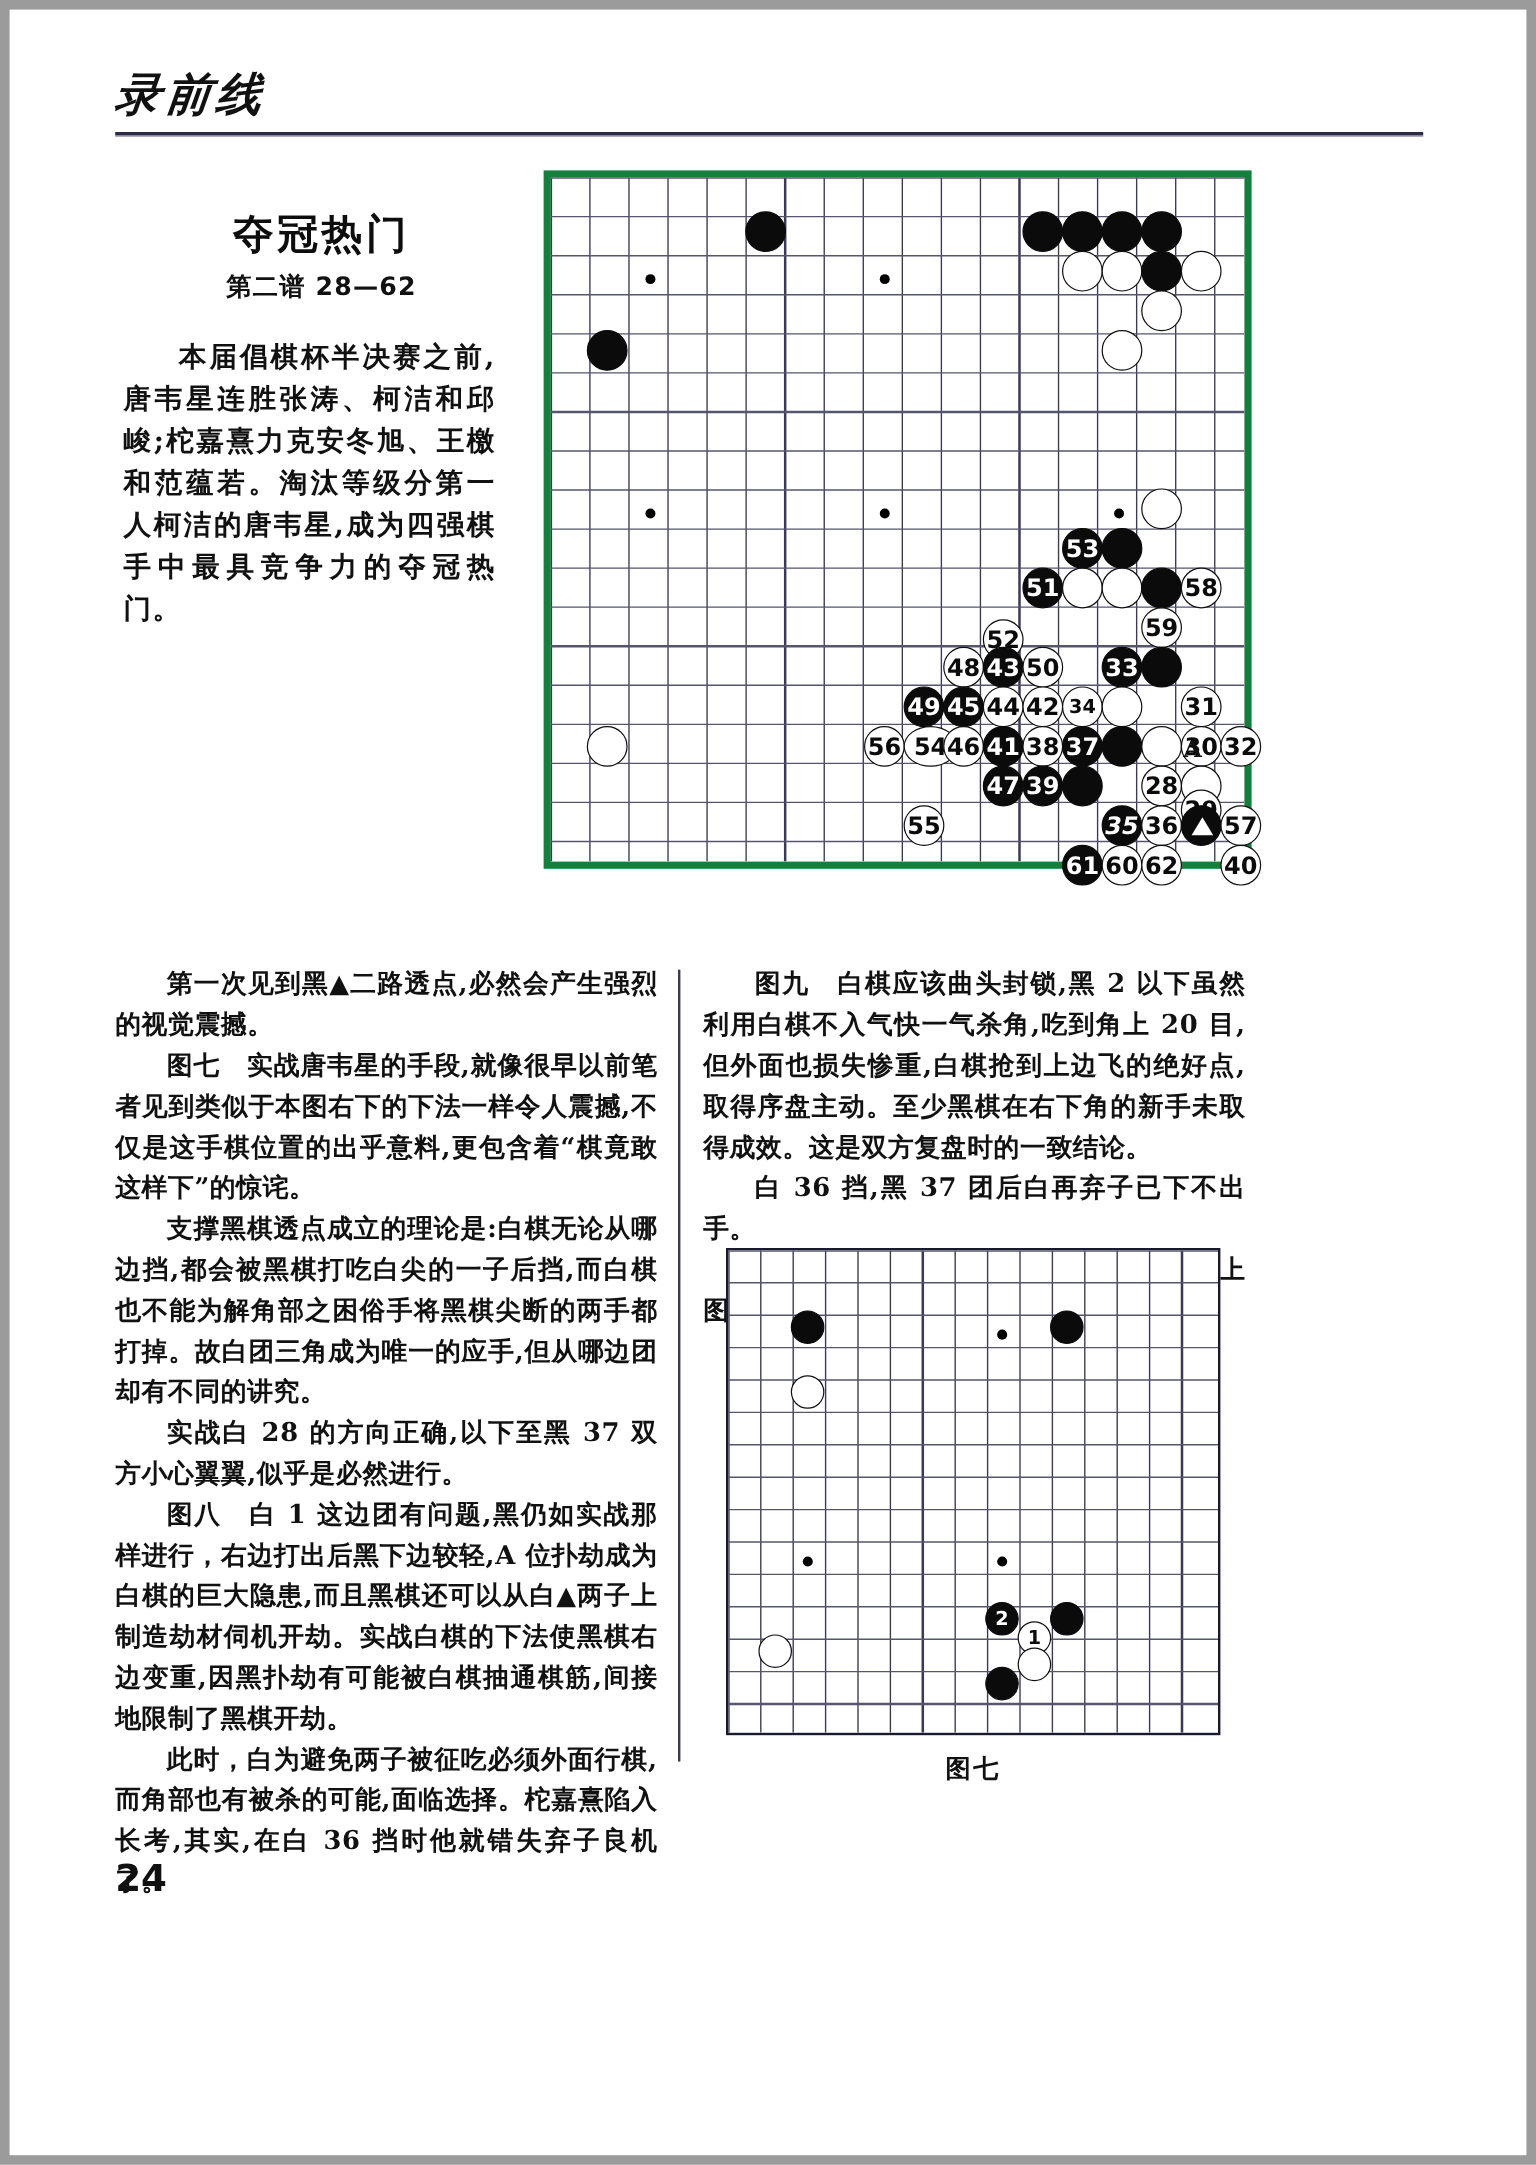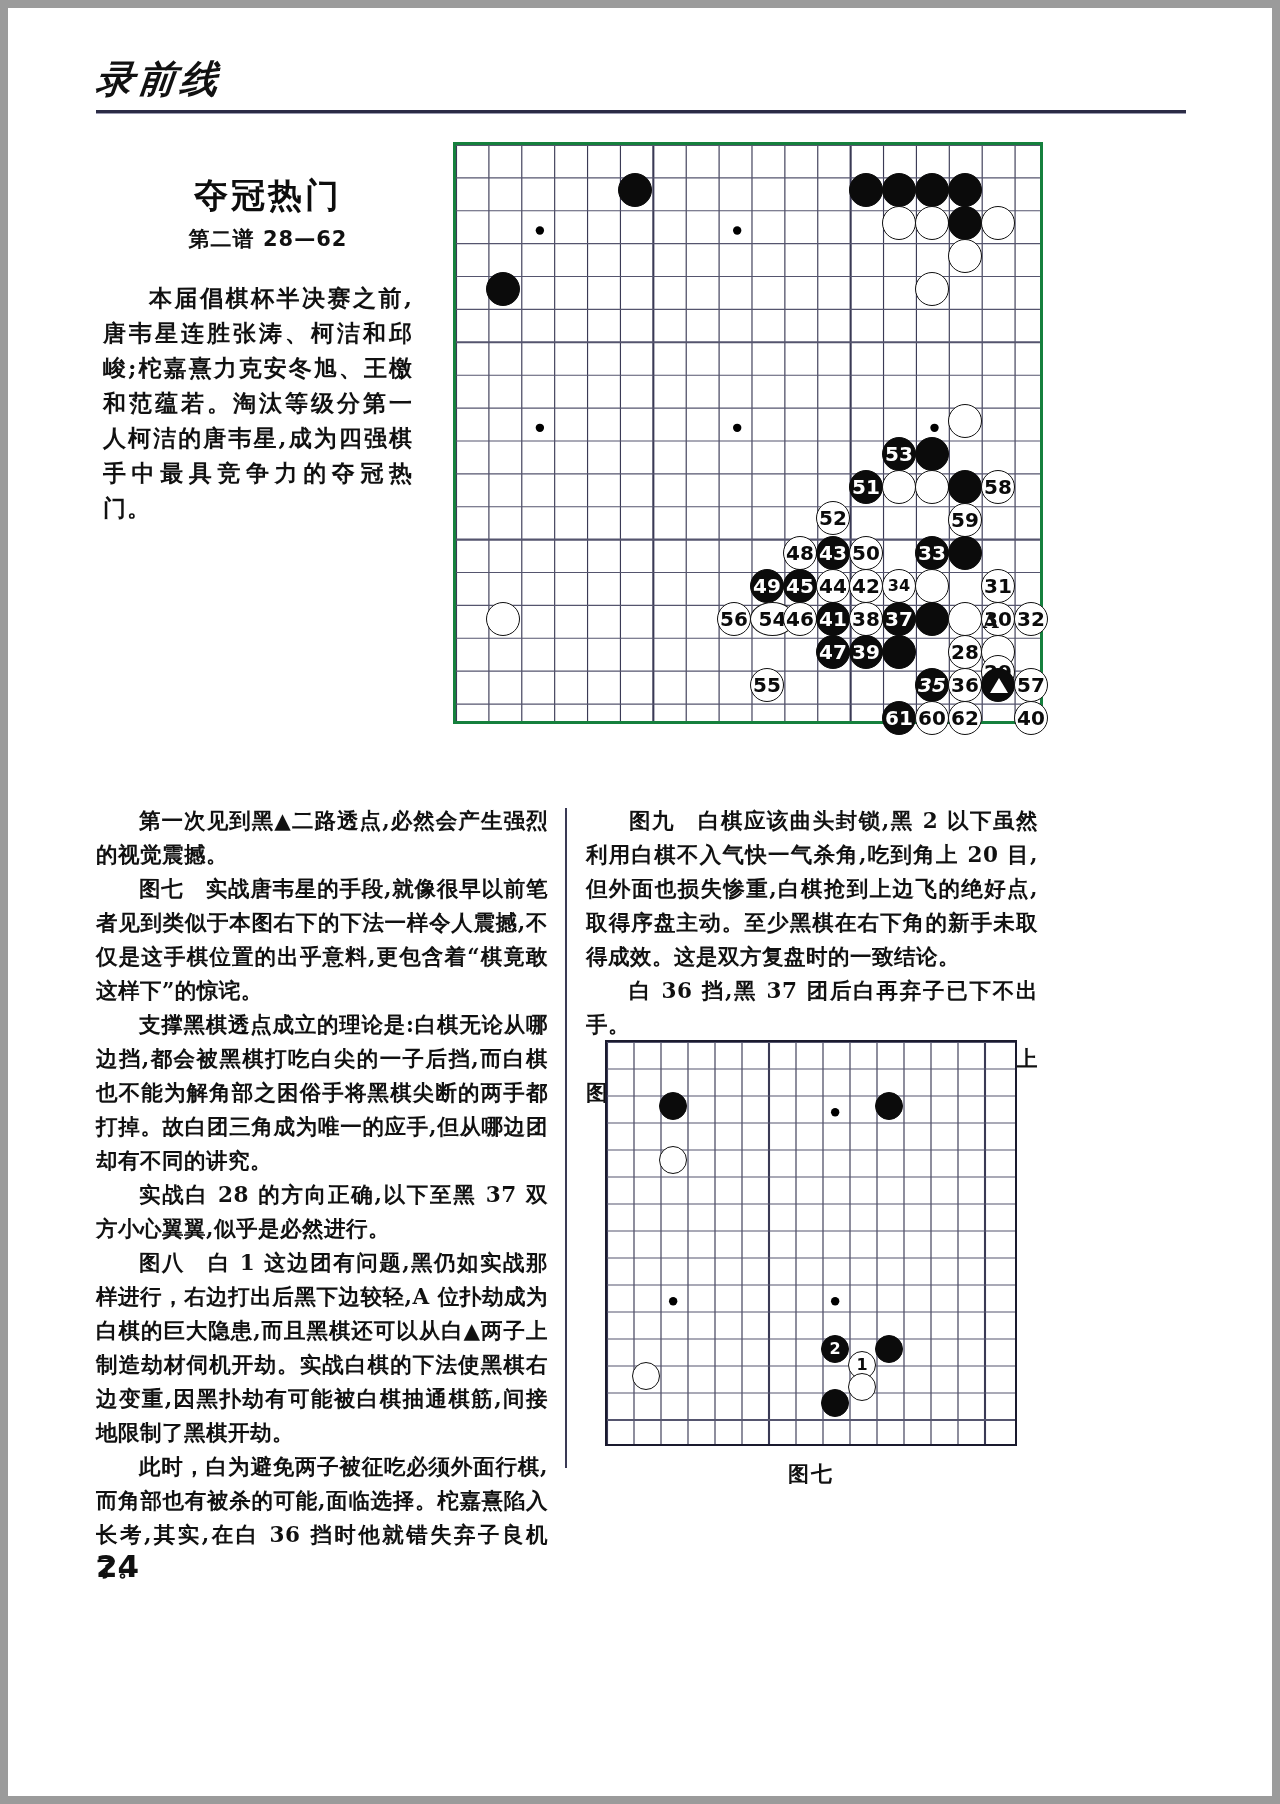--- a/index.html
+++ b/index.html
@@ -61,21 +61,21 @@
     color:#111;
     font-weight:600;
   }
   .intro-body p{margin:0;text-indent:2em;}
 
   
   .board-main{
     position:absolute;left:445px;top:134px;
     width:590px;height:582px;
     background:#fff;
-    border:3px solid #15803d;
+    border:6px solid #15803d;
     box-sizing:border-box;
   }
   .grid-lines{position:absolute;left:0;top:0;width:100%;height:100%;}
   .stone{
     position:absolute;
     border-radius:50%;
     box-sizing:border-box;
     display:flex;align-items:center;justify-content:center;
     font-family:"DejaVu Sans","Liberation Sans",sans-serif;
     font-weight:700;
@@ -215,21 +215,21 @@
         <div class="stone w" style="left: 492px; top: 94px; width: 34px; height: 34px; font-size: 20px;"></div>
         <div class="stone w" style="left: 459px; top: 127px; width: 34px; height: 34px; font-size: 20px;"></div>
         <div class="stone w" style="left: 492px; top: 259px; width: 34px; height: 34px; font-size: 20px;"></div>
         <div class="stone b" style="left: 426px; top: 292px; width: 34px; height: 34px; font-size: 20px;">53</div>
         <div class="stone b" style="left: 459px; top: 292px; width: 34px; height: 34px; font-size: 20px;"></div>
         <div class="stone b" style="left: 393px; top: 325px; width: 34px; height: 34px; font-size: 20px;">51</div>
         <div class="stone w" style="left: 426px; top: 325px; width: 34px; height: 34px; font-size: 20px;"></div>
         <div class="stone w" style="left: 459px; top: 325px; width: 34px; height: 34px; font-size: 20px;"></div>
         <div class="stone b" style="left: 492px; top: 325px; width: 34px; height: 34px; font-size: 20px;"></div>
         <div class="stone w" style="left: 525px; top: 325px; width: 34px; height: 34px; font-size: 20px;">58</div>
-        <div class="stone w" style="left: 360px; top: 356px; width: 34px; height: 34px; font-size: 20px;">52</div>
+        <div class="stone w" style="left: 360px; top: 368px; width: 34px; height: 34px; font-size: 20px;">52</div>
         <div class="stone w" style="left: 492px; top: 358px; width: 34px; height: 34px; font-size: 20px;">59</div>
         <div class="stone w" style="left: 327px; top: 391px; width: 34px; height: 34px; font-size: 20px;">48</div>
         <div class="stone b" style="left: 360px; top: 391px; width: 34px; height: 34px; font-size: 20px;">43</div>
         <div class="stone w" style="left: 393px; top: 391px; width: 34px; height: 34px; font-size: 20px;">50</div>
         <div class="stone b" style="left: 459px; top: 391px; width: 34px; height: 34px; font-size: 20px;">33</div>
         <div class="stone b" style="left: 492px; top: 391px; width: 34px; height: 34px; font-size: 20px;"></div>
         <div class="stone b" style="left: 294px; top: 424px; width: 34px; height: 34px; font-size: 20px;">49</div>
         <div class="stone b" style="left: 327px; top: 424px; width: 34px; height: 34px; font-size: 20px;">45</div>
         <div class="stone w" style="left: 360px; top: 424px; width: 34px; height: 34px; font-size: 20px;">44</div>
         <div class="stone w" style="left: 393px; top: 424px; width: 34px; height: 34px; font-size: 20px;">42</div>

